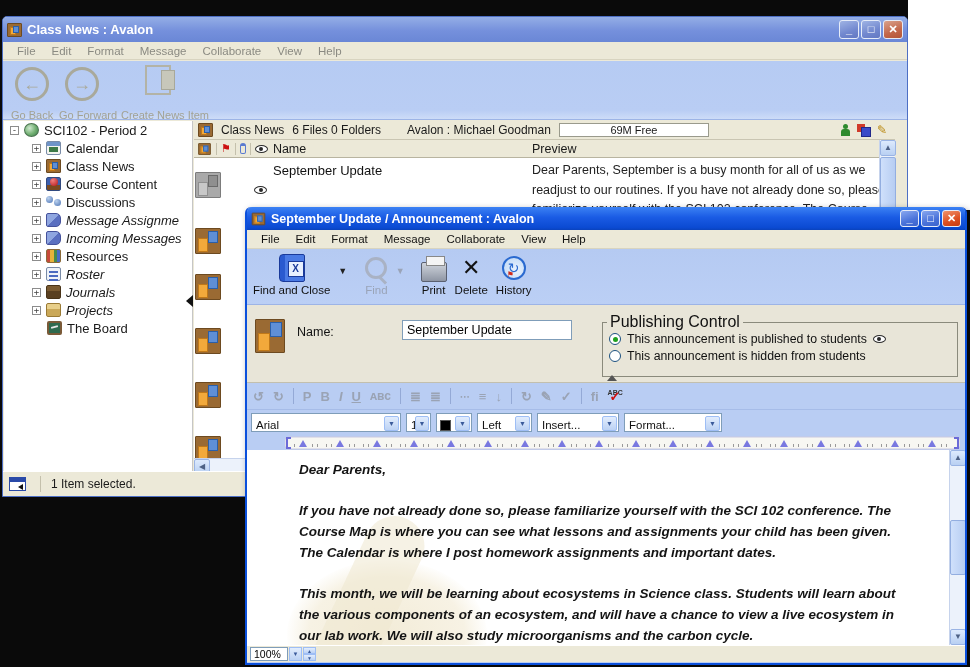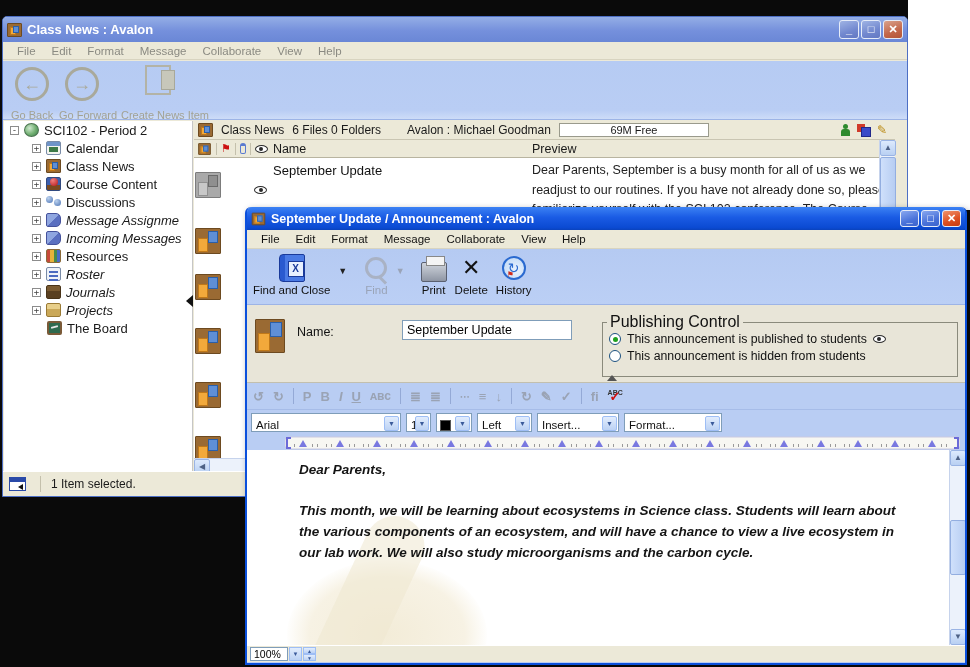--- a/index.html
+++ b/index.html
@@ -532,20 +532,21 @@
       </defs>
       <rect x="8" y="0" width="659" height="14" fill="url(#ticks)"></rect>
     </svg>
   </div>
 
   <div class="abs editor">
     <div class="wm1"></div>
     <div class="wm2"></div>
     <div class="editor-text">
       <p>Dear Parents,</p>
+      <p>If you have not already done so, please familiarize yourself with the SCI 102 conference. The Course Map is where you can see what lessons and assignments your child has been given. The Calendar is where I post homework assignments and important dates.</p>
       <p>This month, we will be learning about ecosystems in Science class. Students will learn about the various components of an ecosystem, and will have a chance to view a live ecosystem in our lab work. We will also study microorganisms and the carbon cycle.</p>
     </div>
     <div class="ed-scroll">
       <div class="sbtn">▲</div>
       <div class="sthumb" style="top:70px; height:55px;"></div>
       <div class="sbtn" style="position:absolute; bottom:0;">▼</div>
     </div>
   </div>
 
   <div class="abs fwin-bottom">

